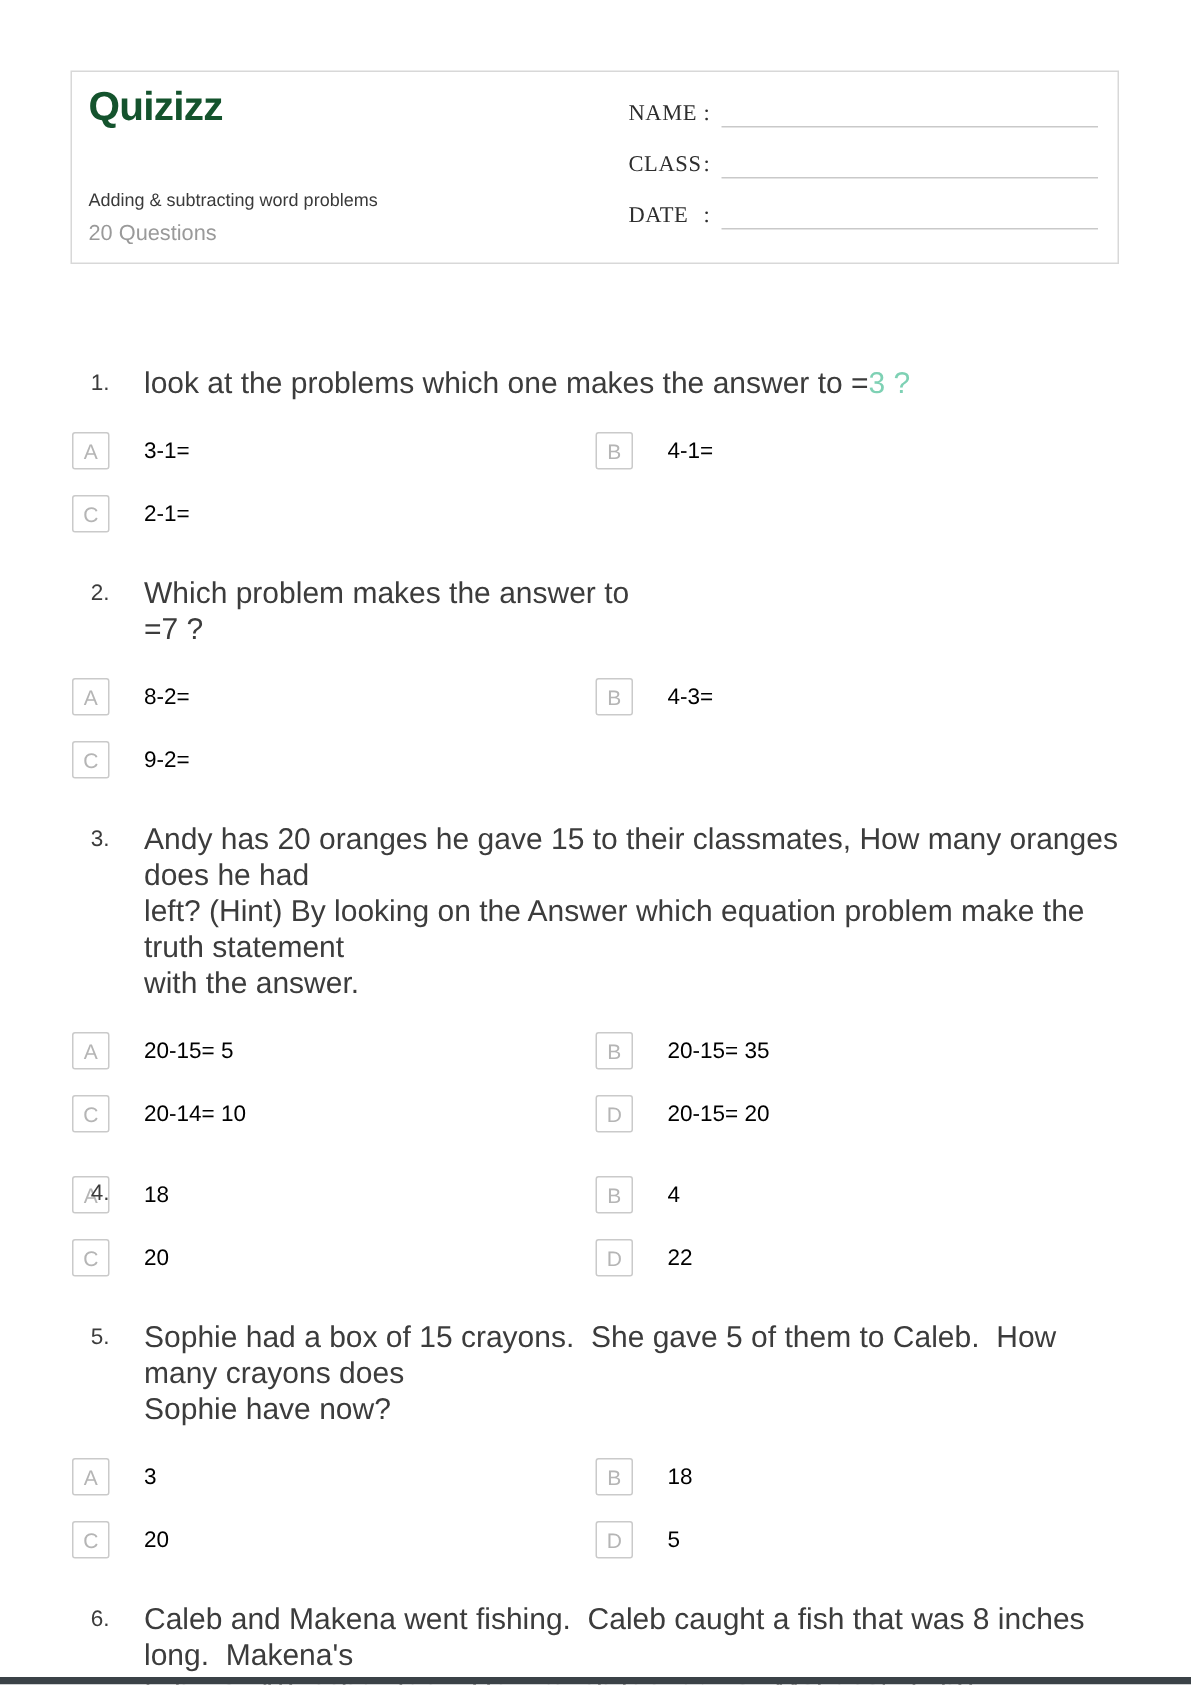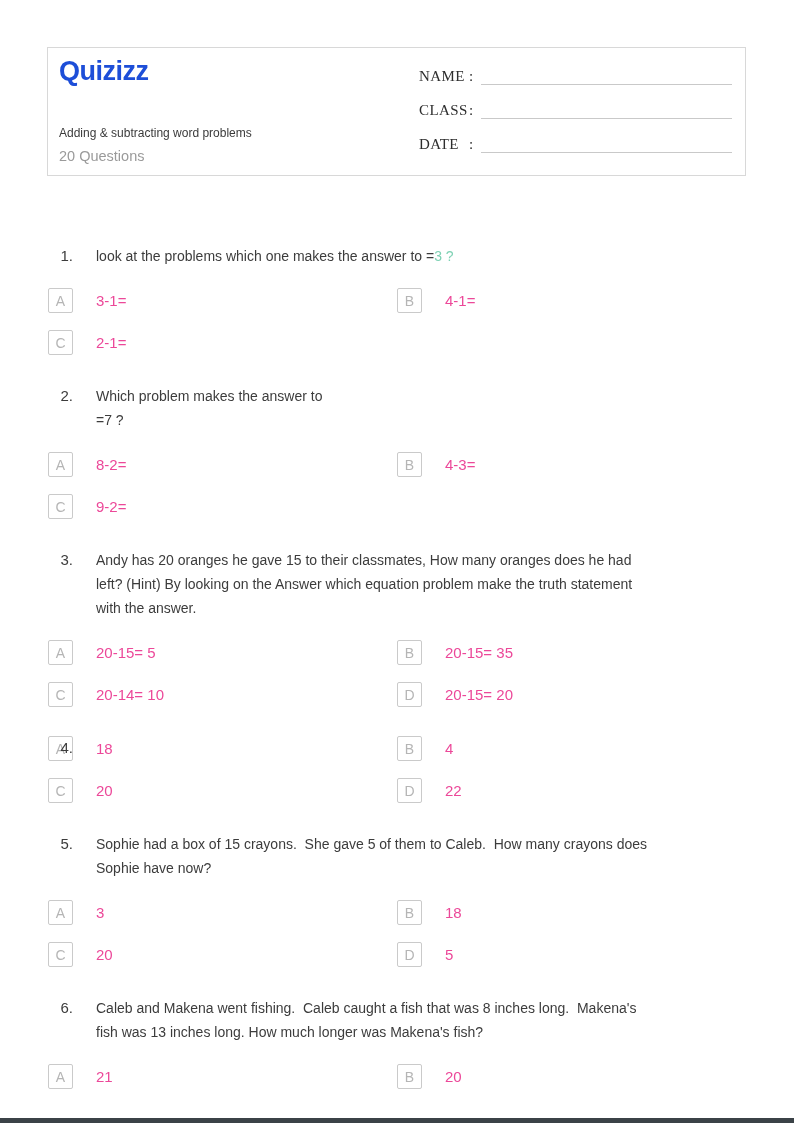--- a/index.html
+++ b/index.html
@@ -9,21 +9,21 @@
     font-family:"Liberation Sans", sans-serif;
   }
 
   
   .header-card {
     position:absolute; left:47px; top:47px; width:699px; height:129px;
     border:1px solid #d8d8d8; box-sizing:border-box; background:#fff;
   }
   .logo {
     position:absolute; left:11px; top:8px;
-    font-size:27px; font-weight:700; color:#1d4ed8; letter-spacing:-0.5px;
+    font-size:27px; font-weight:700; color:#14532d; letter-spacing:-0.5px;
   }
   .ws-title {
     position:absolute; left:11px; top:78px;
     font-size:12px; color:#3a3a3a;
   }
   .ws-count {
     position:absolute; left:11px; top:100px;
     font-size:14.5px; color:#9a9a9a;
   }
   .fields { position:absolute; left:371px; top:13px; right:13px; }
@@ -37,36 +37,36 @@
 
   
   #questions { position:absolute; top:176px; left:0; right:0; }
   .q-block { position:relative; margin:29px 48px 0 96px; }
   .q-block:first-child { margin-top:68px; }
   .q-num {
     position:absolute; right:100%; margin-right:23px; top:0;
     font-size:15px; color:#3c3c3c; line-height:24px; white-space:nowrap;
   }
   .q-text {
-    font-size:14px; color:#3c3c3c; line-height:24px; white-space:pre-wrap;
+    font-size:20px; color:#3c3c3c; line-height:24px; white-space:pre-wrap;
   }
   .q-accent { color:#7ed1b4; }
   .q-options {
     margin-top:20px; margin-left:-48px;
     display:grid; grid-template-columns:349px 1fr; row-gap:17px;
   }
   .opt { display:flex; align-items:center; height:25px; }
   .opt-letter {
     width:25px; height:25px; box-sizing:border-box; flex:0 0 25px;
     border:1px solid #cacaca; border-radius:2px;
     color:#b5b5b5; font-size:14px;
     display:flex; align-items:center; justify-content:center;
     margin-right:23px; background:#fff;
   }
-  .opt-text { font-size:15px; color:#ec4899; }
+  .opt-text { font-size:15px; color:#000000; }
 
   
   .bottom-bar {
     position:absolute; left:0; right:0; bottom:0; height:5px;
     background:#3b4247;
   }
 </style>
 </head>
 <body>
 

